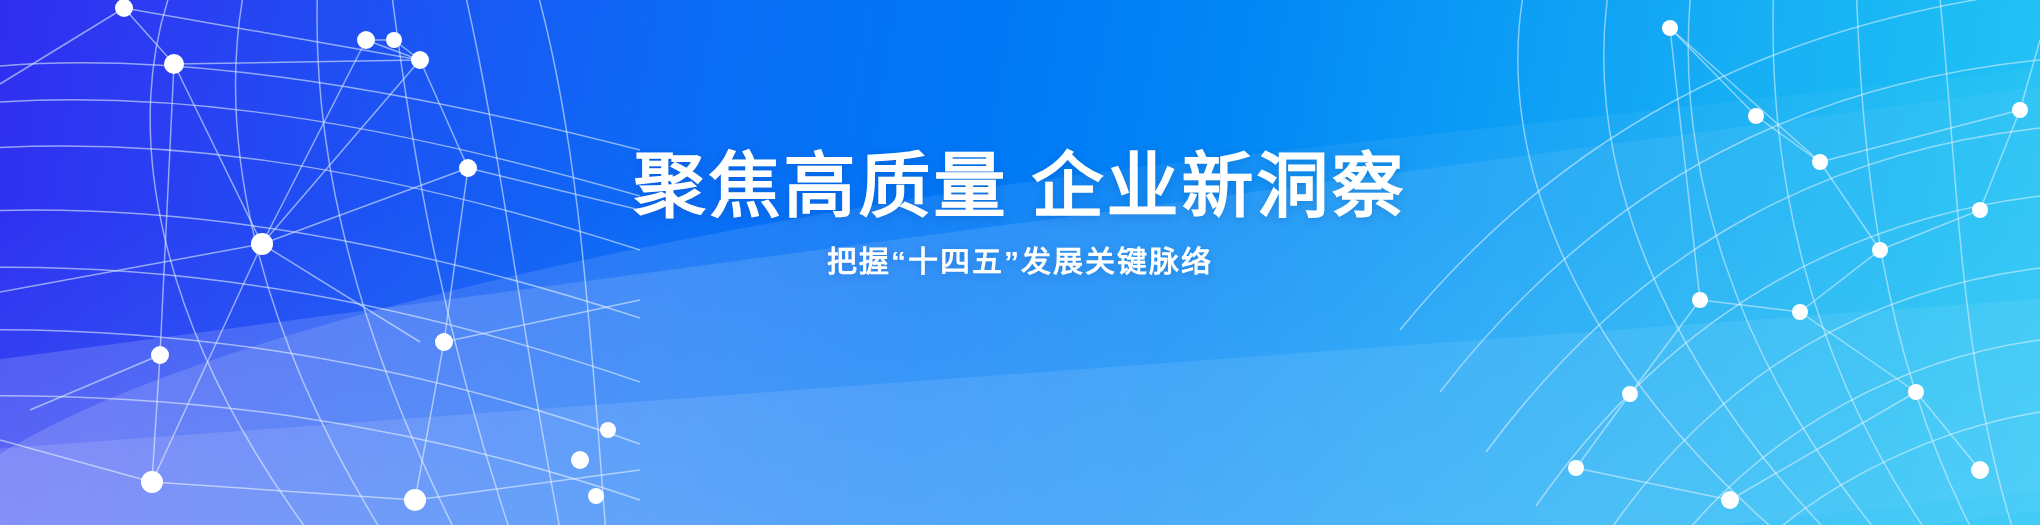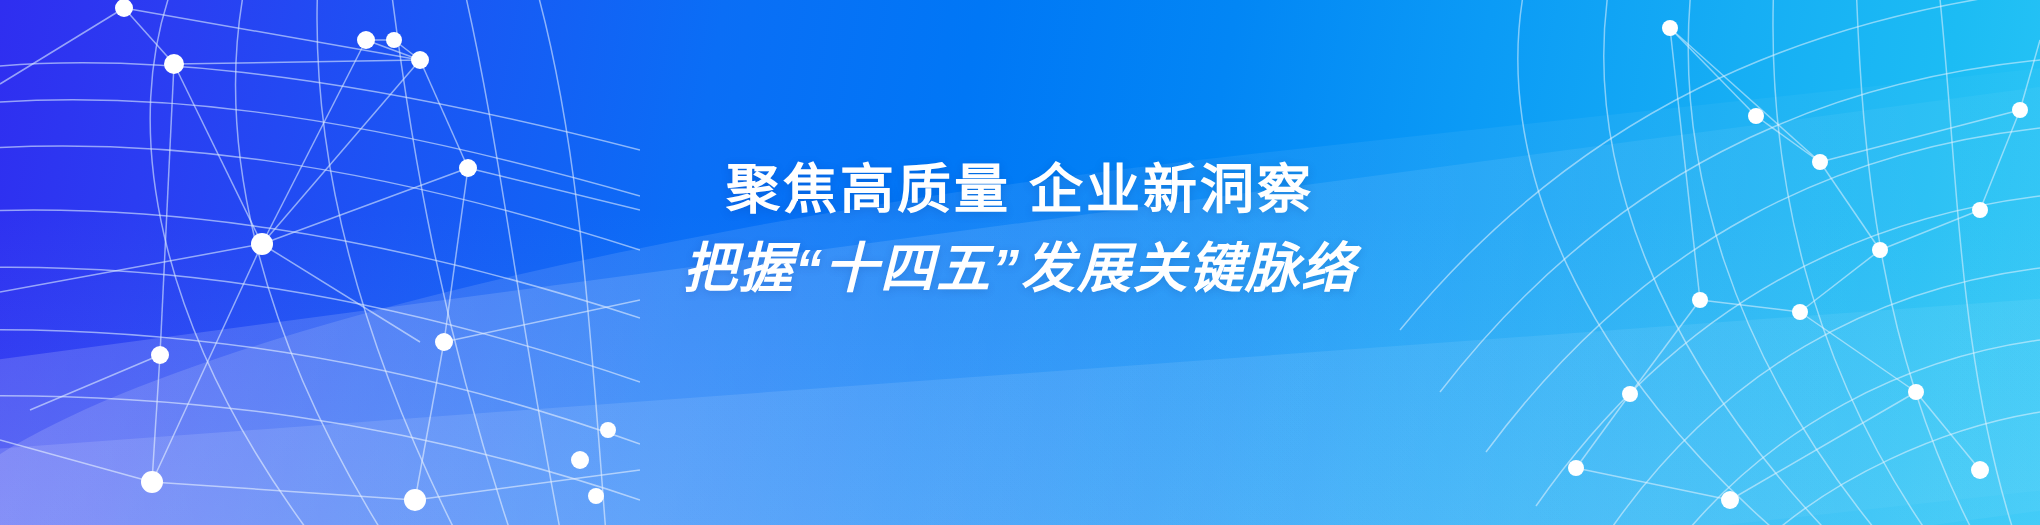--- a/index.html
+++ b/index.html
@@ -62,39 +62,38 @@
 
   
   .text-block{
     position:absolute;
     left:0; right:0;
     top:150px;
     text-align:center;
     z-index:5;
   }
   .headline{
-    margin:12px;
-    font-size:54px;
+    margin:0;
+    font-size:72px;
     line-height:1.02;
     font-weight:700;
     color:#ffffff;
     letter-spacing:3px;
     text-shadow:0 2px 10px rgba(0,40,120,.18);
     white-space:nowrap;
   }
   .subhead{
     margin:22px 0 0 0;
-    font-size:54px;
+    font-size:30px;
     line-height:1.1;
     font-weight:700;
     color:#ffffff;
     letter-spacing:2px;
     text-shadow:0 2px 8px rgba(0,40,120,.16);
     white-space:nowrap;
-    font-style:italic;
   }
 </style>
 </head>
 <body>
 
 <div class="banner">
 
   <div class="bg-gradient"></div>
   <div class="bg-vert"></div>
 

